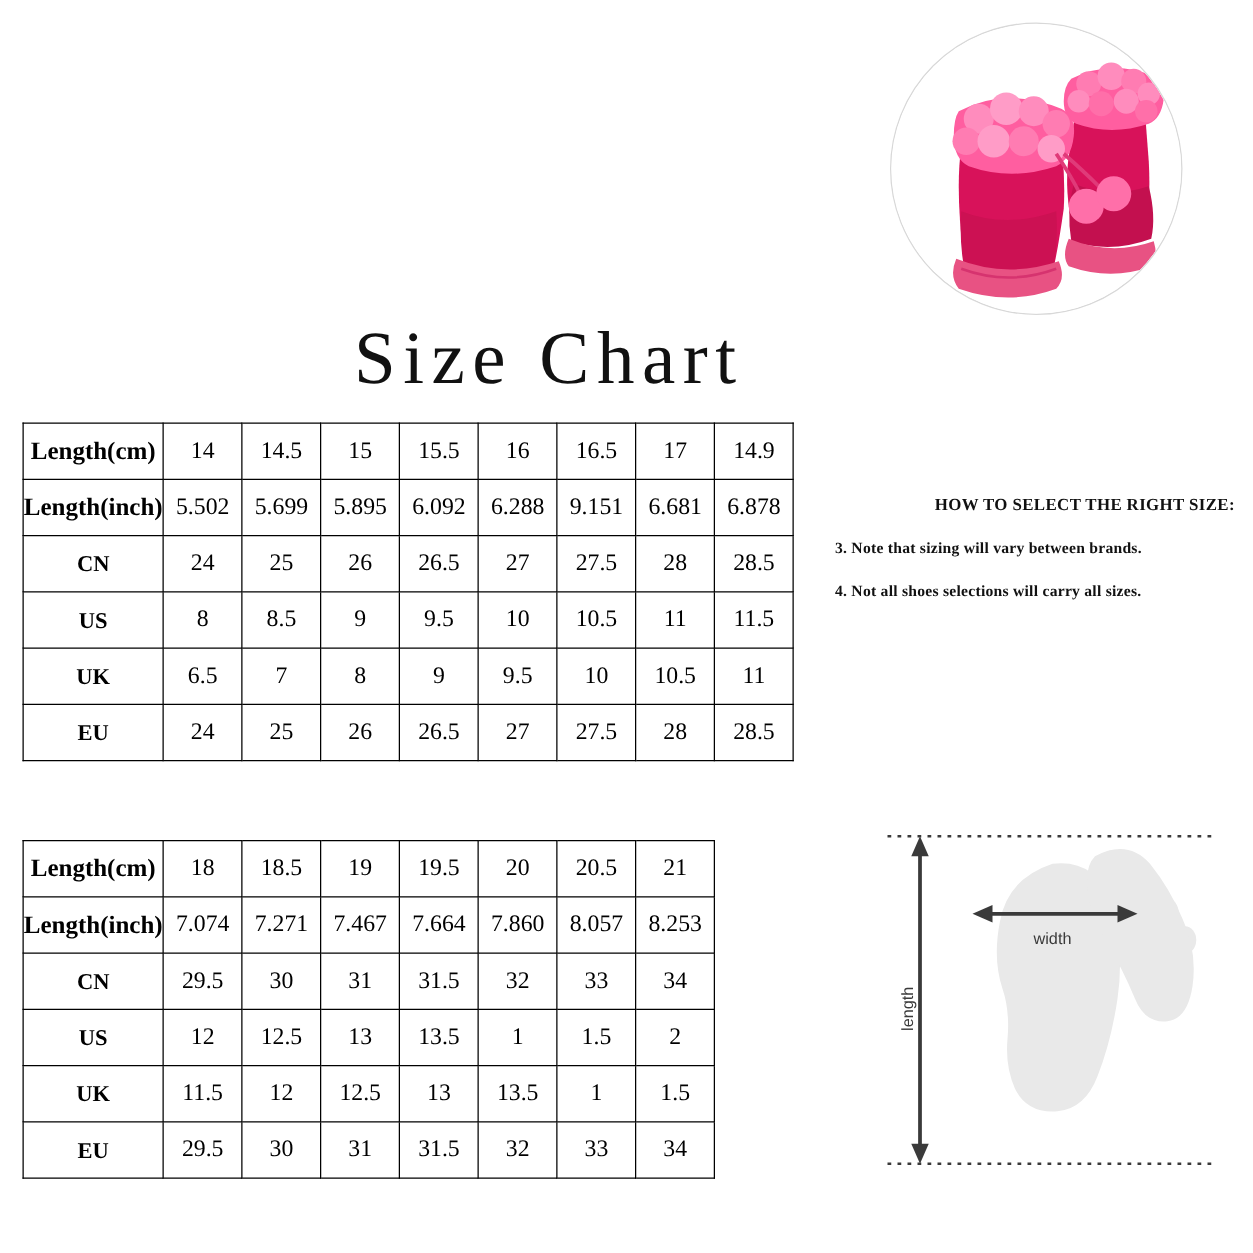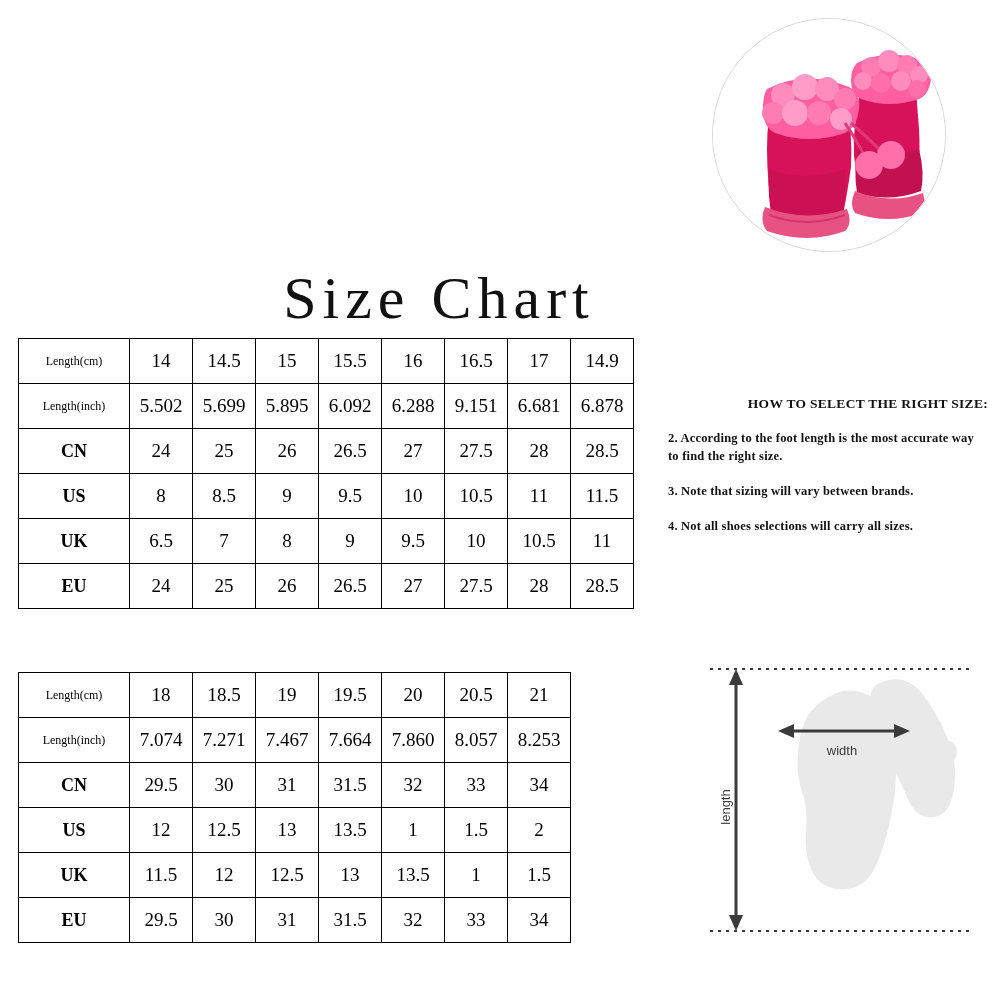--- a/index.html
+++ b/index.html
@@ -33,21 +33,20 @@
   #title {
     position: absolute;
     top: 252px;
     left: 0;
     width: 878px;
     text-align: center;
     font-family: "Liberation Serif", serif;
     font-size: 60px;
     letter-spacing: 6px;
     color: #111111;
-    margin-top: 12px;
   }
 
   
   .size-table {
     position: absolute;
     border-collapse: collapse;
     font-family: "Liberation Serif", serif;
     background: #ffffff;
   }
   .size-table td {
@@ -58,22 +57,22 @@
     color: #000000;
     padding: 0;
     height: 44px;
   }
   .size-table td.rowhead {
     font-weight: bold;
     font-size: 18px;
     white-space: nowrap;
   }
   .size-table td.rowhead.small {
-    font-weight: normal;
-    font-size: 12px;
+    font-weight: bold;
+    font-size: 20px;
   }
 
   #table-1 {
     top: 338px;
     left: 18px;
   }
   #table-1 td.rowhead { width: 110px; }
   #table-1 td.val { width: 62px; }
 
   #table-2 {
@@ -306,21 +305,20 @@
       <td class="val">31.5</td>
       <td class="val">32</td>
       <td class="val">33</td>
       <td class="val">34</td>
     </tr>
   </tbody>
 </table>
 
 <div id="howto">
   <div class="howto-title">HOW TO SELECT THE RIGHT SIZE:</div>
-  <div class="howto-item">2. According to the foot length is the most accurate way to find the right size.</div>
   <div class="howto-item">3. Note that sizing will vary between brands.</div>
   <div class="howto-item">4.  Not all shoes selections will carry all sizes.</div>
 </div>
 
 <div id="foot-diagram">
   <svg width="290" height="290" viewBox="0 0 290 290">
 
     <line x1="20" y1="14" x2="282" y2="14" stroke="#3a3a3a" stroke-width="2" stroke-dasharray="3,5"></line>
     <line x1="20" y1="276" x2="282" y2="276" stroke="#3a3a3a" stroke-width="2" stroke-dasharray="3,5"></line>
 

